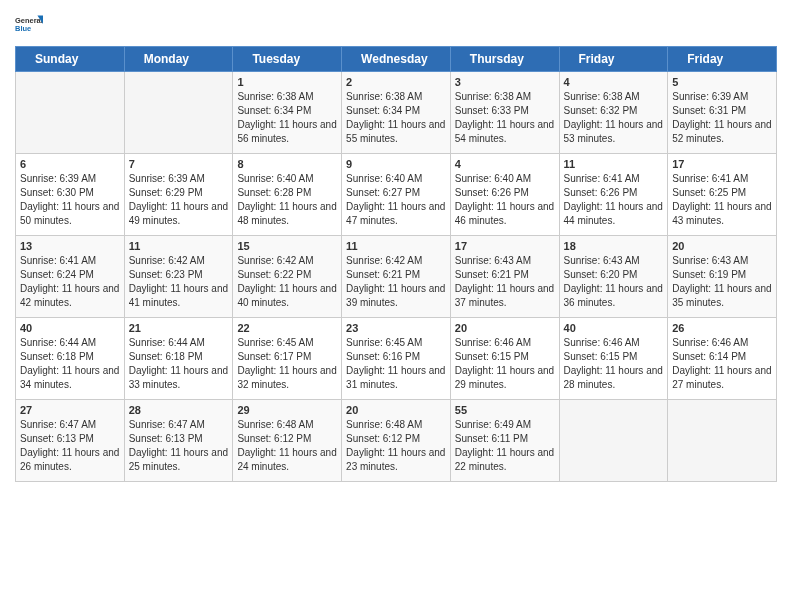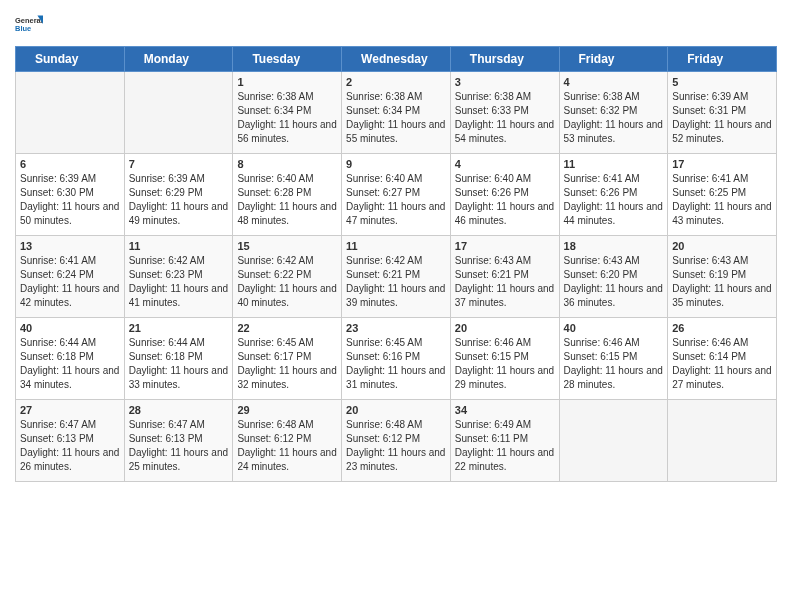--- a/index.html
+++ b/index.html
@@ -244,21 +244,21 @@
           </td>
           <td>
             <span class="day-number">29</span>
             <div class="day-info">Sunrise: 6:48 AM<br>Sunset: 6:12 PM<br>Daylight: 11 hours and 24 minutes.</div>
           </td>
           <td>
             <span class="day-number">20</span>
             <div class="day-info">Sunrise: 6:48 AM<br>Sunset: 6:12 PM<br>Daylight: 11 hours and 23 minutes.</div>
           </td>
           <td>
-            <span class="day-number">34</span>
+            <span class="day-number">55</span>
             <div class="day-info">Sunrise: 6:49 AM<br>Sunset: 6:11 PM<br>Daylight: 11 hours and 22 minutes.</div>
           </td>
           <td class="empty-cell"></td>
           <td class="empty-cell"></td>
         </tr>
       </tbody>
   </table>
 </div>
 
 </body></html>

